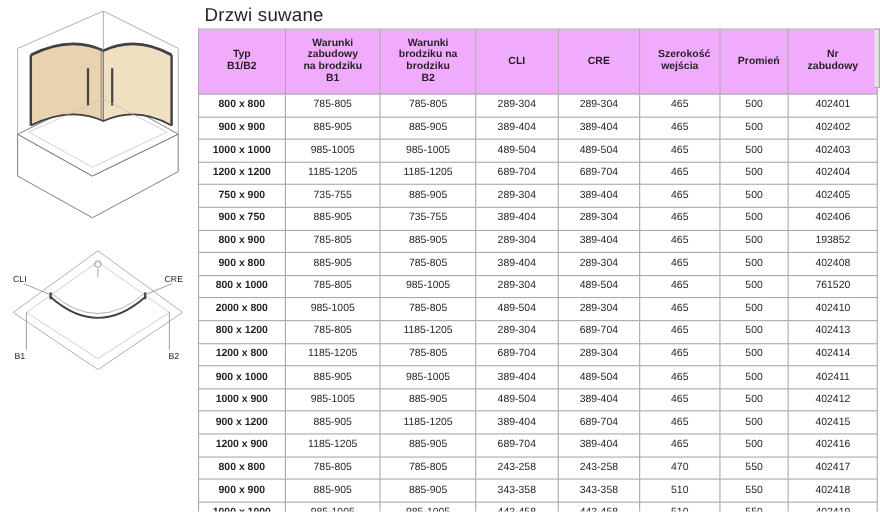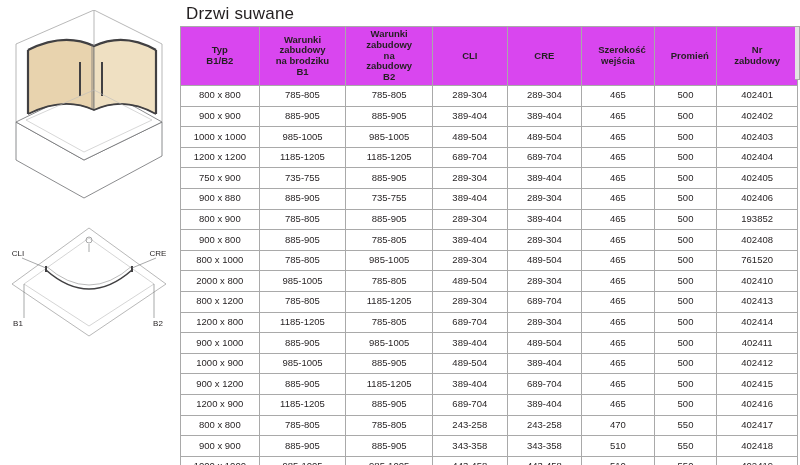--- a/index.html
+++ b/index.html
@@ -64,31 +64,31 @@
     border: 1px solid #a9a9a9;
     font-size: 9.5px;
     color: #231f20;
     text-align: center;
     vertical-align: middle;
     padding: 0;
     height: 19px;
     line-height: 1.12;
   }
   table.spec thead th {
-    background: #d946ef;
+    background: #f0abfc;
     font-weight: bold;
     height: 54px;
     font-size: 9.5px;
     padding: 2px 16px;
   }
   table.spec tbody td {
     background: #ffffff;
     height: 19.6px;
   }
-  td.c0 { background: #e3e3e3; font-weight: normal; margin-top: 32px; }
+  td.c0 { background: #e3e3e3; font-weight: bold; margin-top: 32px; }
   td.prod { background: #f3d4c8; color: #231f20; }
   .col0 { width: 78px; }
   .col1 { width: 86px; }
   .col2 { width: 86px; }
   .col3 { width: 74px; }
   .col4 { width: 74px; }
   .col5 { width: 72px; }
   .col6 { width: 62px; }
   .col7 { width: 80px; }
   
@@ -184,21 +184,21 @@
           <col class="col3">
         <col class="col4">
           <col class="col5">
           <col class="col6">
           <col class="col7">
       </colgroup>
       <thead>
         <tr>
           <th>Typ B1/B2</th>
           <th>Warunki zabudowy na brodziku B1</th>
-          <th>Warunki zabudowy na zabudowy B2</th>
+          <th>Warunki brodziku na brodziku B2</th>
           <th>CLI</th>
           <th>CRE</th>
           <th>Szerokość wejścia</th>
           <th>Promień</th>
           <th>Nr zabudowy</th>
         </tr>
       </thead>
       <tbody id="spec-body">
           <tr>
             <td class="c0">800 x   800</td>
@@ -244,21 +244,21 @@
             <td class="c0">750 x   900</td>
             <td>735-755</td>
             <td>885-905</td>
             <td>289-304</td>
             <td>389-404</td>
             <td>465</td>
             <td>500</td>
             <td class="prod">402405</td>
           </tr>
           <tr>
-            <td class="c0">900 x   880</td>
+            <td class="c0">900 x   750</td>
             <td>885-905</td>
             <td>735-755</td>
             <td>389-404</td>
             <td>289-304</td>
             <td>465</td>
             <td>500</td>
             <td class="prod">402406</td>
           </tr>
           <tr>
             <td class="c0">800 x   900</td>

